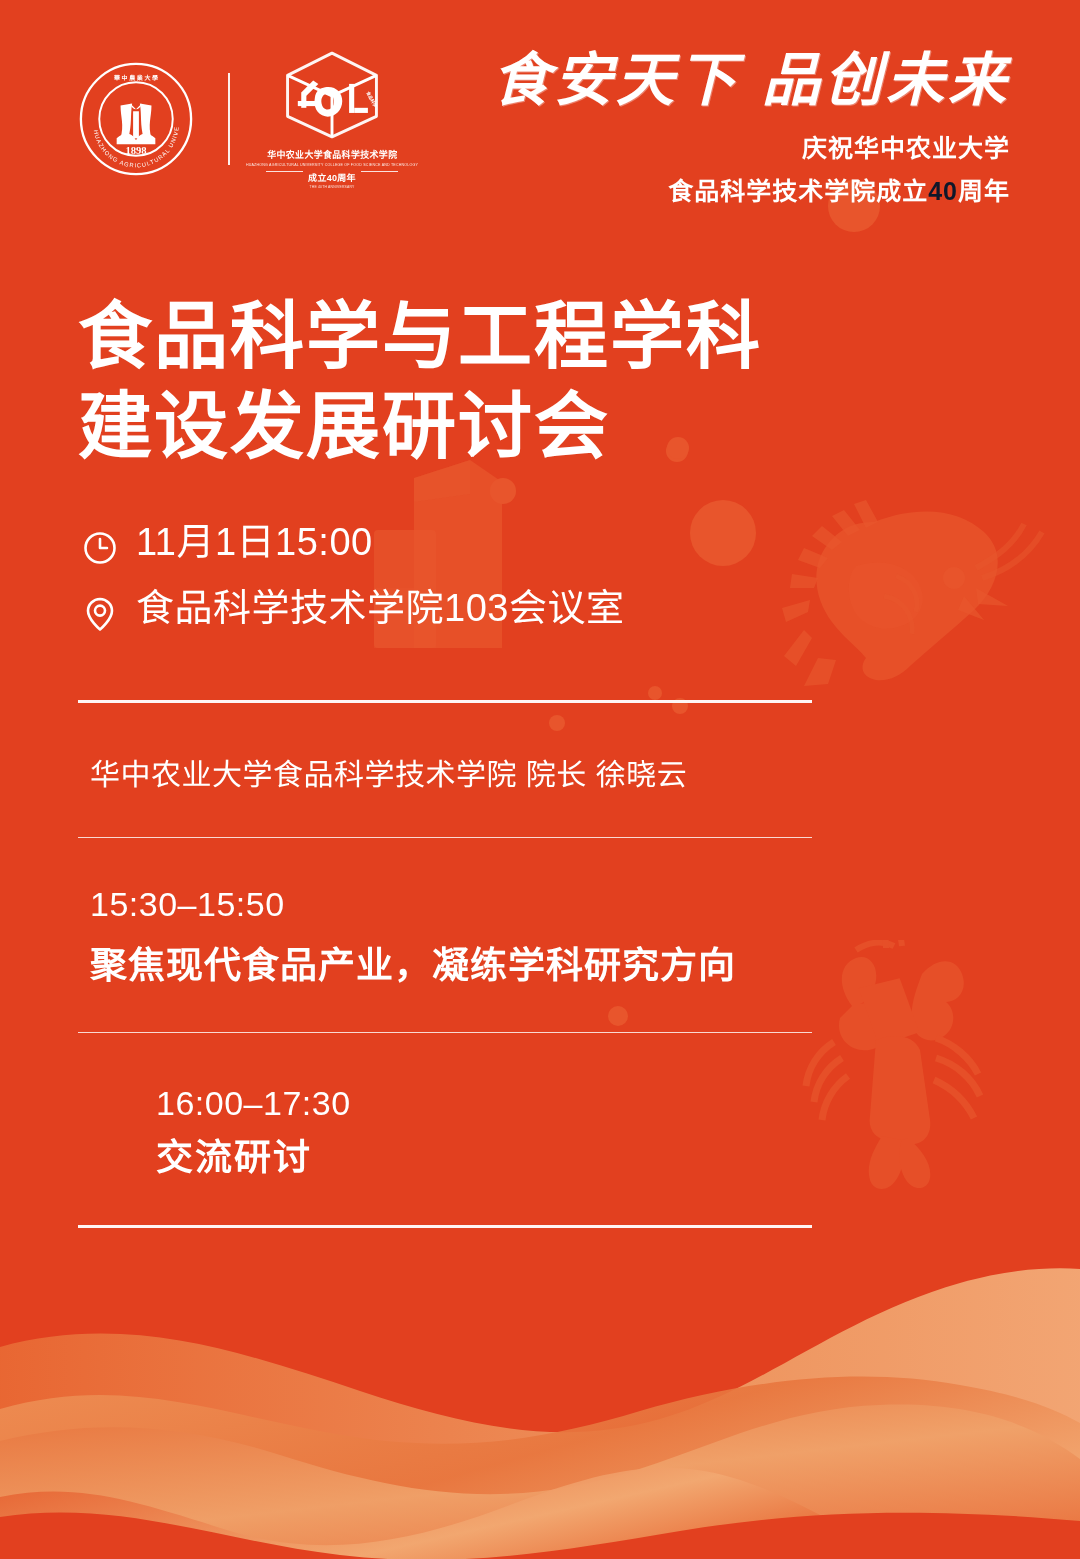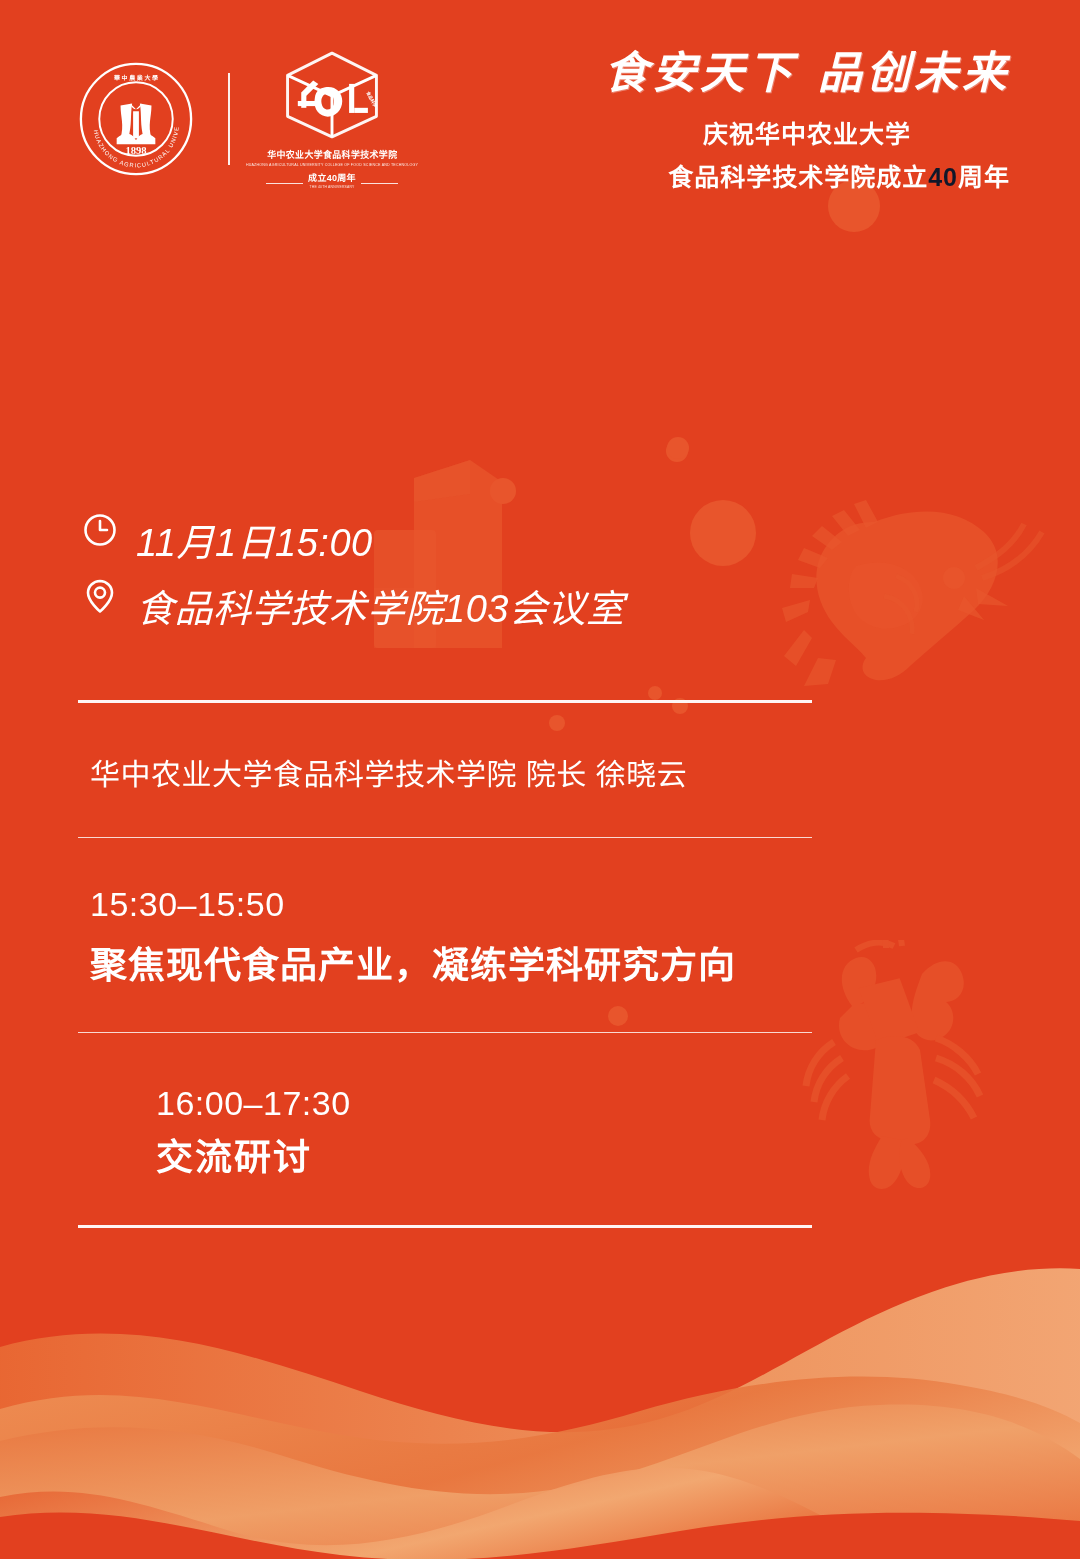--- a/index.html
+++ b/index.html
@@ -72,21 +72,21 @@
   }
   .emblem-en {
     font-size: 3.6px;
     letter-spacing: .2px;
     margin-top: 2px;
     white-space: nowrap;
     opacity: .9;
   }
   .emblem-rule {
     display: flex;
-    align-items: flex-end;
+    align-items: flex-start;
     margin-top: 4px;
     width: 132px;
     justify-content: center;
     gap: 5px;
   }
   .emblem-rule .ln { flex: 1; height: 1px; background: #fff; opacity: .85; }
   .emblem-anniv {
     font-size: 9px;
     font-weight: bold;
     white-space: nowrap;
@@ -95,36 +95,35 @@
   .emblem-anniv-en { font-size: 3.4px; opacity: .85; margin-top: 1px; letter-spacing:.2px;}
 
   .slogan-block {
     position: absolute;
     right: 70px;
     top: 52px;
     text-align: right;
   }
   .slogan {
     font-family: "Liberation Serif", "DejaVu Serif", serif;
-    font-size: 44px;
+    font-size: 58px;
     font-weight: bold;
     font-style: italic;
     letter-spacing: 4px;
     line-height: 1;
     white-space: nowrap;
     text-shadow: 1px 1px 0 rgba(255,255,255,.35);
   }
   .slogan .gap { display: inline-block; width: 22px; }
   .anniv-line1 {
     font-size: 25px;
     font-weight: bold;
     margin-top: 18px;
     letter-spacing: 1px;
     white-space: nowrap;
-    text-align: center;
   }
   .anniv-line2 {
     font-size: 25px;
     font-weight: bold;
     margin-top: 7px;
     letter-spacing: 1px;
     white-space: nowrap;
   }
   .gold { color: #0f172a; }
 
@@ -145,24 +144,23 @@
 
   
   .meta-block {
     position: absolute;
     left: 82px;
     top: 512px;
     z-index: 5;
   }
   .meta-row {
     display: flex;
-    align-items: flex-start;
+    align-items: flex-end;
     height: 54px;
     margin-bottom: 12px;
-    font-style: italic;
   }
   .meta-icon {
     width: 36px;
     height: 36px;
     margin-right: 18px;
     flex: 0 0 36px;
   }
   .meta-text {
     font-size: 38px;
     letter-spacing: .5px;
@@ -355,20 +353,24 @@
 
     <div class="slogan-block">
       <div class="slogan">
         <span>食安天下</span><span class="gap"></span><span>品创未来</span>
       </div>
       <div class="anniv-line1">庆祝华中农业大学</div>
       <div class="anniv-line2"><span>食品科学技术学院成立</span><span class="gold">40</span><span>周年</span></div>
     </div>
   </div>
 
+  <div class="title-block">
+    <div class="title-line">食品科学与工程学科</div>
+    <div class="title-line">建设发展研讨会</div>
+  </div>
 
   <div class="meta-block">
     <div class="meta-row">
       <svg class="meta-icon" viewBox="0 0 36 36">
         <circle cx="18" cy="18" r="14.5" fill="none" stroke="#fff" stroke-width="2.6"></circle>
         <path d="M18 9 L18 18 L25 18" fill="none" stroke="#fff" stroke-width="2.6" stroke-linecap="round" stroke-linejoin="round"></path>
       </svg>
       <div class="meta-text">11月1日15:00</div>
     </div>
     <div class="meta-row">

